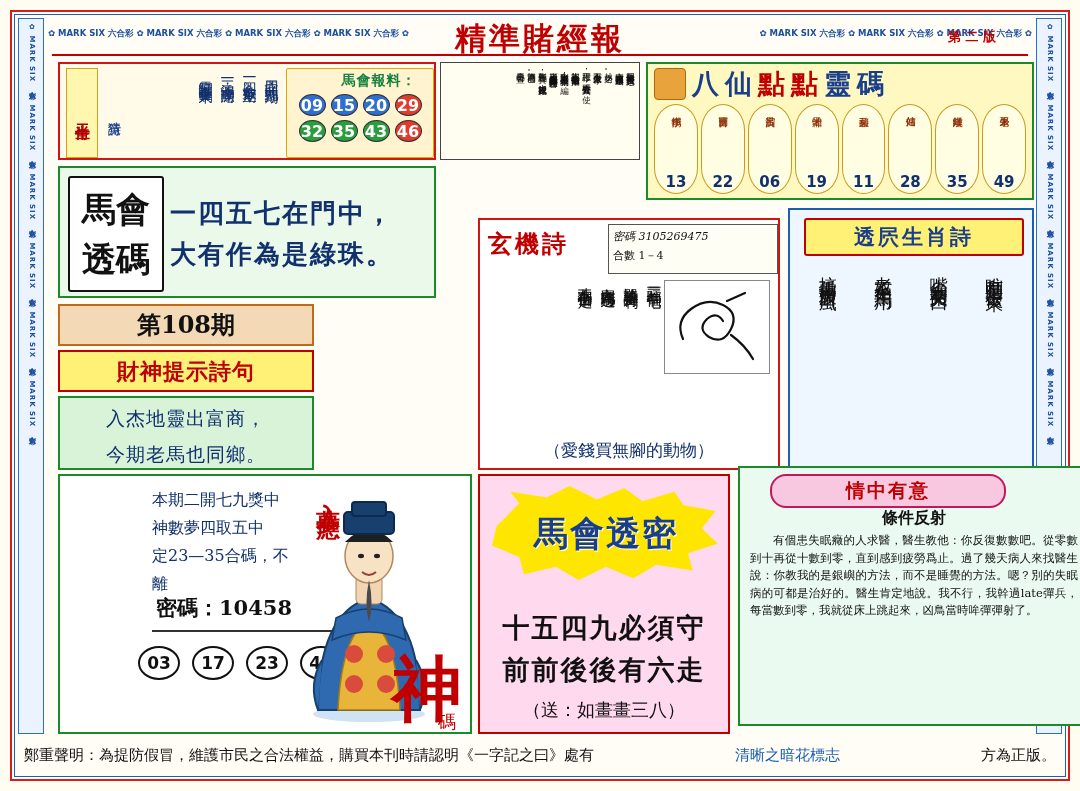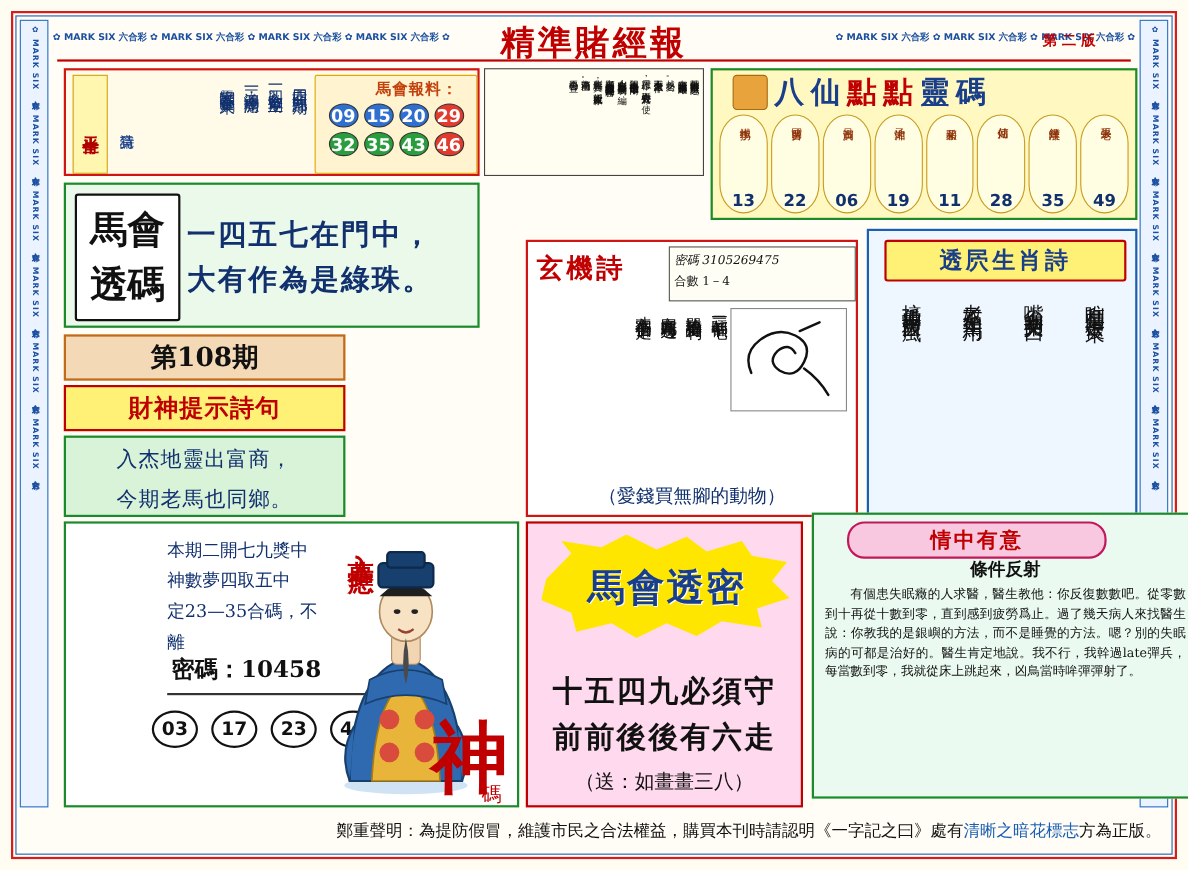--- a/index.html
+++ b/index.html
@@ -64,21 +64,21 @@
     display:flex;flex-direction:row-reverse;justify-content:flex-start;gap:2px;
   }
   #zodiac .poem div{
     writing-mode:vertical-rl;text-orientation:upright;
     font-size:14px;color:#11306e;letter-spacing:1.5px;line-height:20px;
   }
   #zodiac .baoliao{
     position:absolute;left:226px;top:4px;width:146px;height:88px;
     background:#fff3d0;border:1px solid #e0a800;border-radius:2px;
   }
-  #zodiac .baoliao .hd{font-size:14px;color:#c2410c;font-weight:bold;text-align:center;margin-top:3px;letter-spacing:1px;margin-left:38px;}
+  #zodiac .baoliao .hd{font-size:14px;color:#15803d;font-weight:bold;text-align:center;margin-top:3px;letter-spacing:1px;margin-left:38px;}
   .ball-row{display:flex;justify-content:center;gap:5px;margin-top:4px;}
   .ball{
     width:25px;height:20px;border-radius:50%;
     display:flex;align-items:center;justify-content:center;
     font-size:16px;font-weight:bold;color:#fff;border:1px solid #333;
     font-family:"DejaVu Sans","Liberation Sans",sans-serif;
   }
   .ball.red{background:#e23b2e;}
   .ball.blue{background:#2f6fd0;}
   .ball.green{background:#2a9d3c;}
@@ -89,21 +89,21 @@
     position:absolute;inset:3px;
     display:flex;flex-direction:row-reverse;gap:0px;justify-content:flex-start;
     overflow:hidden;
   }
   #notice .inner div{
     writing-mode:vertical-rl;text-orientation:upright;
     font-size:8.5px;color:#111;line-height:11px;letter-spacing:0.5px;
   }
 
   
-  #bax{left:646px;top:62px;width:388px;height:138px;background:#fff8c0;border:2px solid #1a8a2a;padding-left:12px;}
+  #bax{left:646px;top:62px;width:388px;height:138px;background:#fff8c0;border:2px solid #1a8a2a;}
   #bax .hd{position:relative;height:40px;}
   #bax .hd .badge{
     position:absolute;left:6px;top:4px;width:30px;height:30px;border-radius:4px;
     background:#e8a33d;border:1px solid #a86b10;
   }
   #bax .hd .t{
     position:absolute;left:44px;top:2px;font-size:27px;font-weight:bold;color:#1a3f8a;
     letter-spacing:6px;white-space:nowrap;
   }
   #bax .hd .t .dots{color:#c00000;}
@@ -248,21 +248,21 @@
   }
   #article .sub{position:absolute;left:0;right:0;top:40px;text-align:center;font-size:16px;font-weight:bold;color:#111;}
   #article .body{
     position:absolute;left:10px;right:10px;top:64px;bottom:6px;
     font-size:11.5px;color:#111;line-height:17.5px;text-align:justify;text-indent:2em;
   }
 
   
   #statement{
     position:absolute;left:24px;right:24px;top:740px;height:30px;
-    display:flex;align-items:center;justify-content:flex-end;
+    display:flex;align-items:center;justify-content:space-between;
     font-size:15px;color:#111;white-space:nowrap;
   }
   #statement .hl{color:#1a5fb4;}
 </style>
 </head>
 <body>
 
 <div class="page">
   <div class="frame"></div>
   <div class="frame2"></div>

